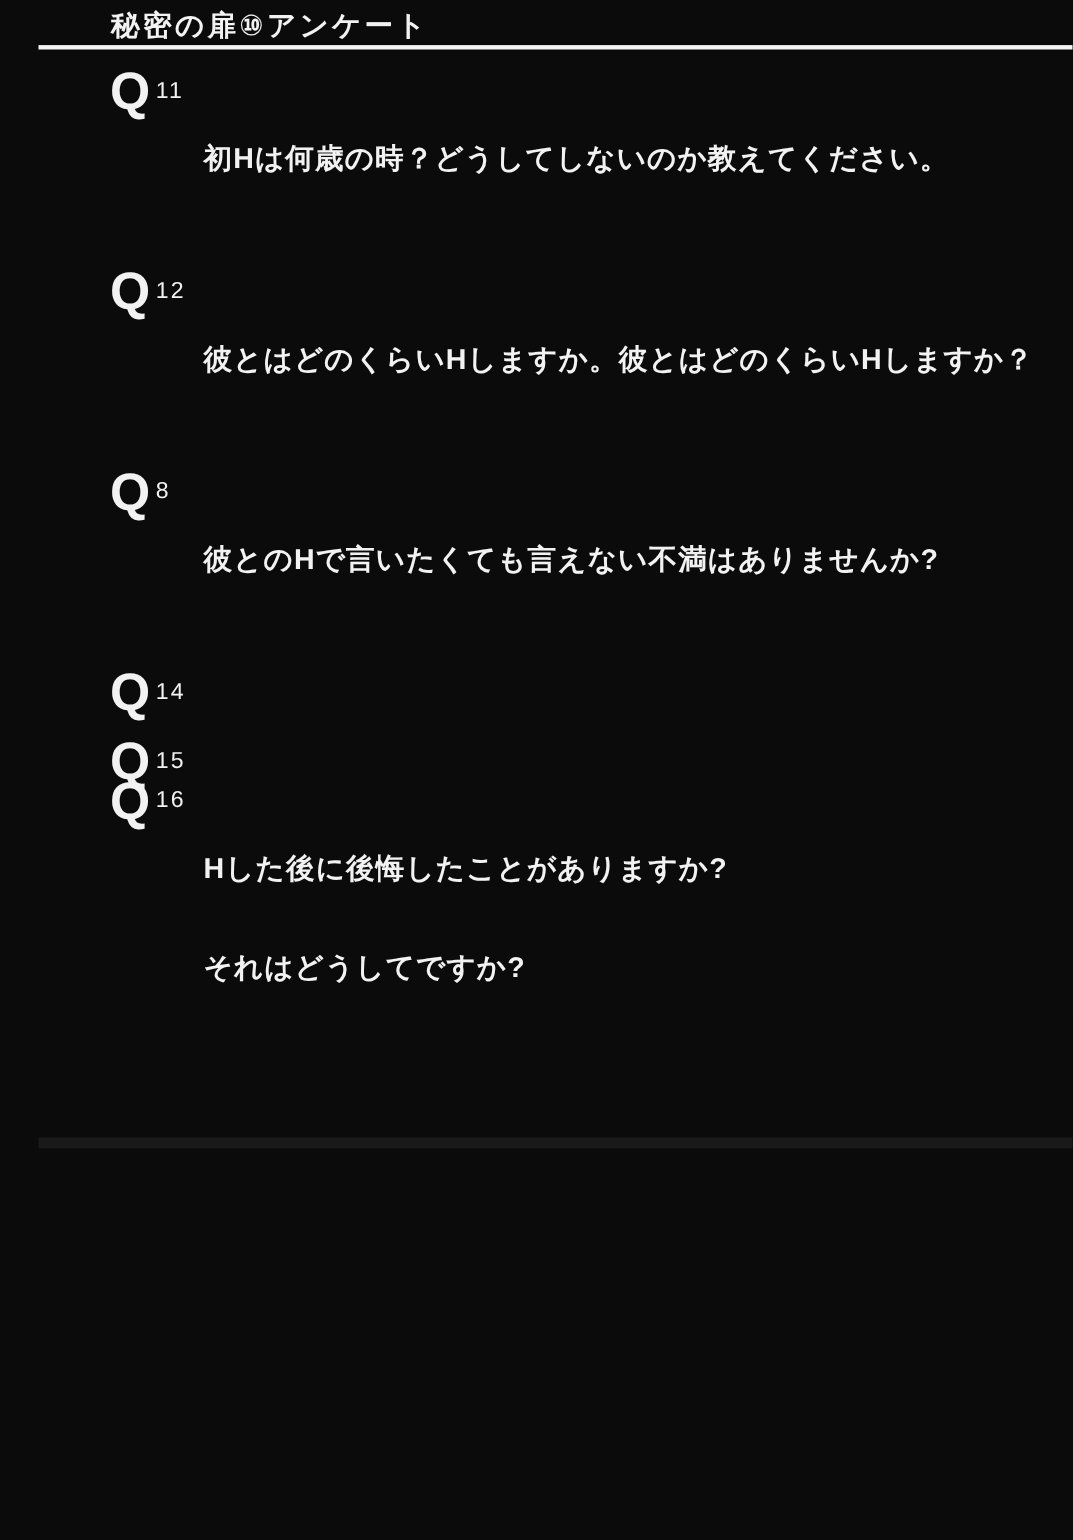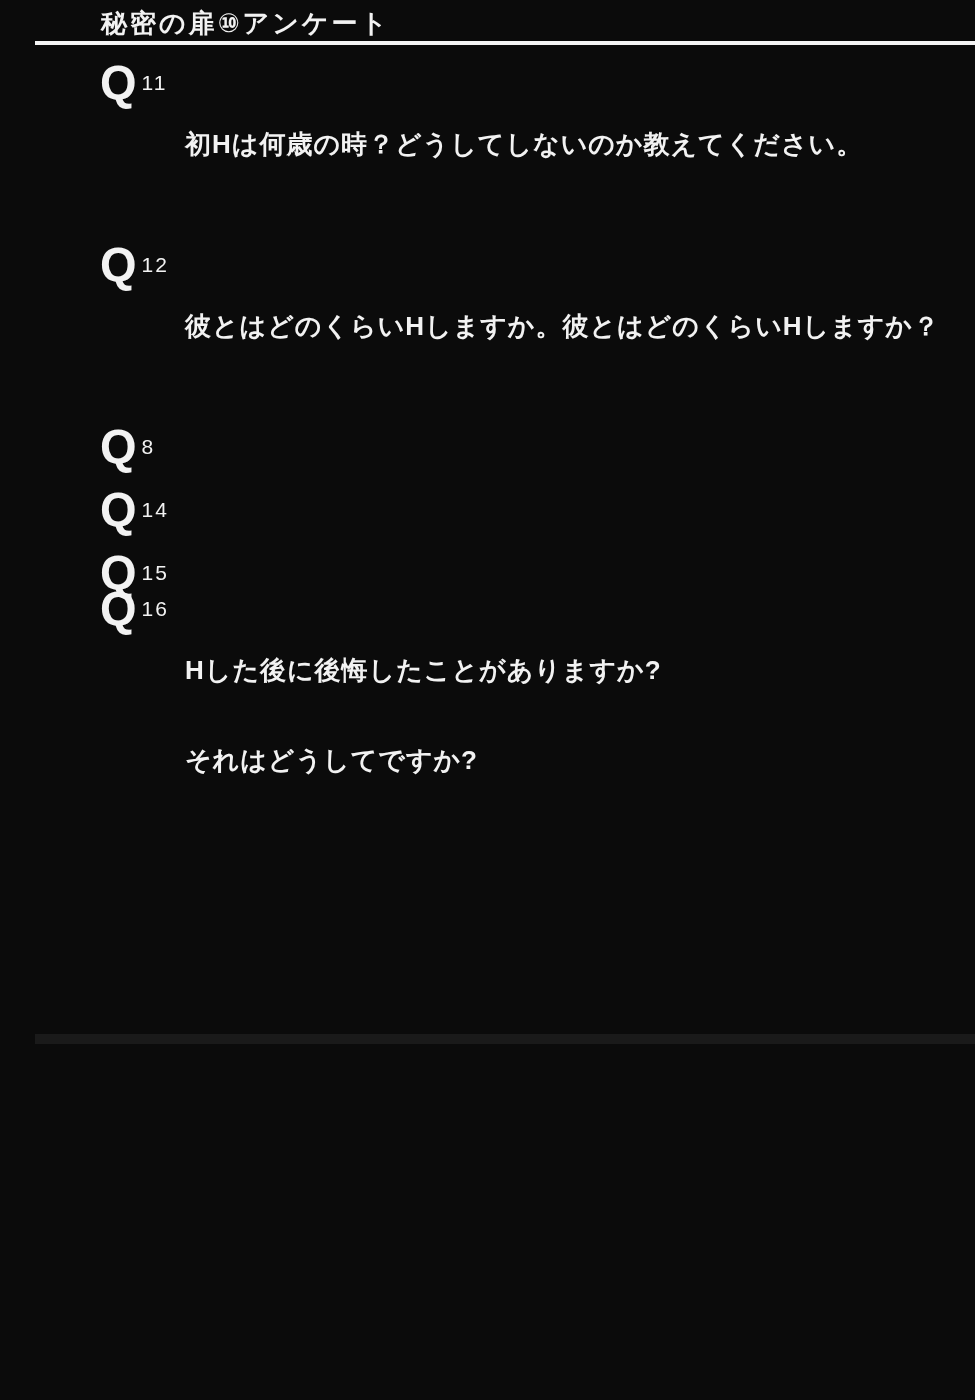--- a/index.html
+++ b/index.html
@@ -63,20 +63,23 @@
       <div class="qtext">
         <div>彼とはどのくらいHしますか。彼とはどのくらいHしますか？</div>
       </div>
     </div>
 
     <div class="q" style="margin-bottom:29px">
       <div class="qhead">
         <span class="qbadge">Q</span>
         <span class="qnum">8</span>
       </div>
+      <div class="qtext">
+        <div>彼とのHで言いたくても言えない不満はありませんか?</div>
+      </div>
     </div>
 
     <div class="q" style="margin-bottom:29px">
       <div class="qhead">
         <span class="qbadge">Q</span>
         <span class="qnum">14</span>
       </div>
     </div>
 
     <div class="q" style="margin-bottom:2px">

